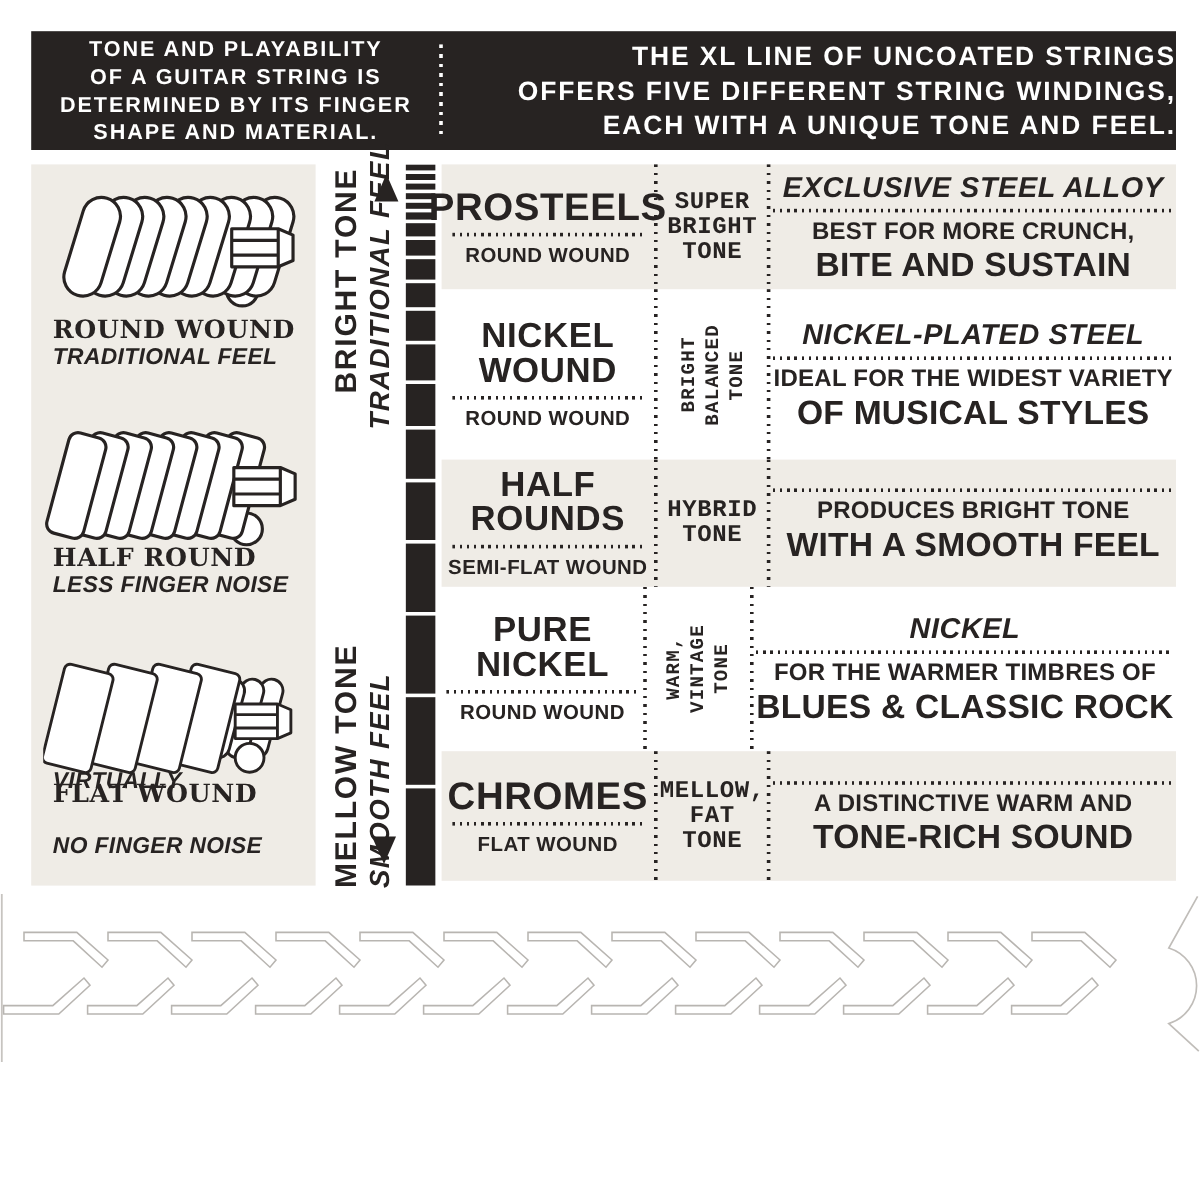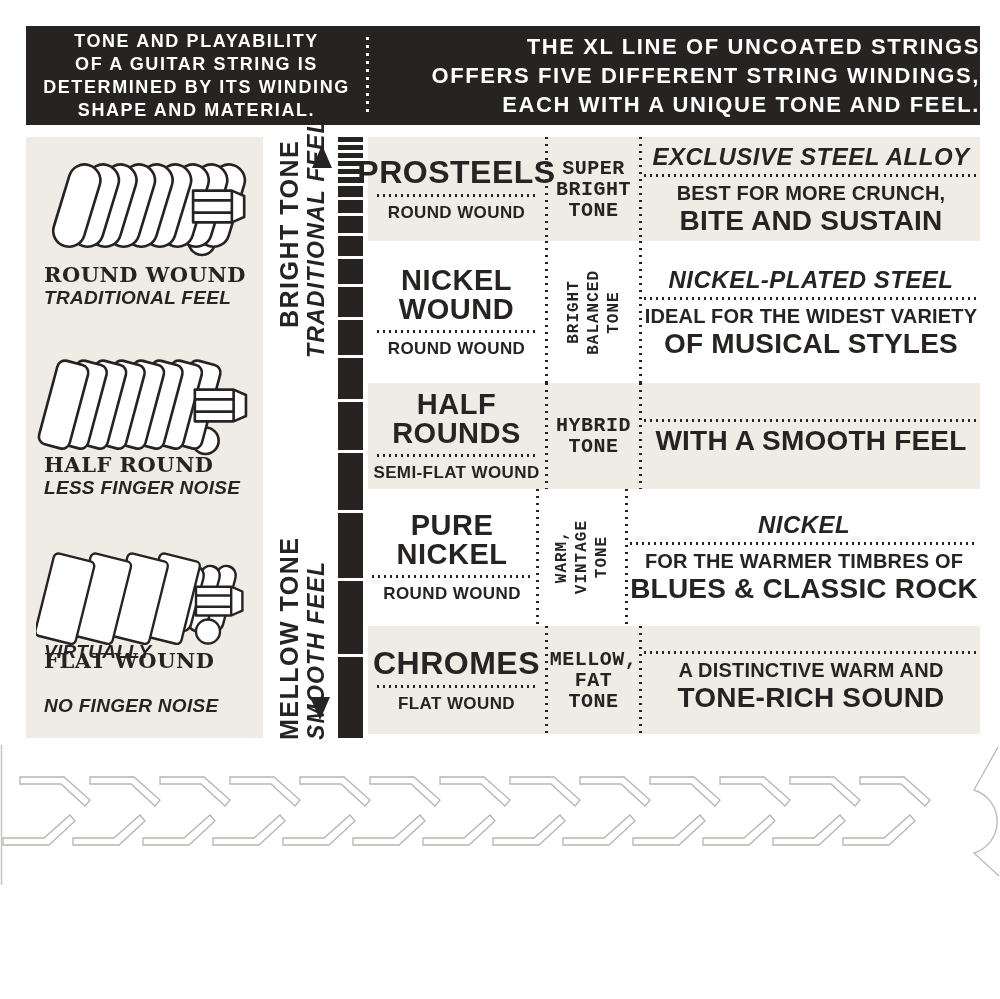--- a/index.html
+++ b/index.html
@@ -91,21 +91,21 @@
   
   .diecut{left:0;top:745px;width:1000px;height:140px;}
 </style>
 </head>
 <body>
 
 <div class="abs header">
   <div class="h-left">
     <div>TONE AND PLAYABILITY</div>
     <div>OF A GUITAR STRING IS</div>
-    <div>DETERMINED BY ITS WINDING</div>
+    <div>DETERMINED BY ITS FINGER</div>
     <div>SHAPE AND MATERIAL.</div>
   </div>
   <div class="h-divider"></div>
   <div class="h-right">
     <div>THE XL LINE OF UNCOATED STRINGS</div>
     <div>OFFERS FIVE DIFFERENT STRING WINDINGS,</div>
     <div>EACH WITH A UNIQUE TONE AND FEEL.</div>
   </div>
 </div>
 
@@ -282,20 +282,21 @@
     <div class="cell-tone">
       <div class="dots-v" style="left:0;"></div>
       <div class="dots-v" style="right:0;"></div>
       <div class="tone-lines">
         <span>HYBRID</span>
         <span>TONE</span>
       </div>
     </div>
     <div class="cell-desc">
       <div class="dots-h mat-dots"></div>
+      <div class="d1">PRODUCES BRIGHT TONE</div>
       <div class="d2">WITH A SMOOTH FEEL</div>
     </div>
   </div>
 
   <div class="prow" style="top:489px;height:137px;">
     <div class="cell-name">
       <div class="name-two">
         <div>PURE</div>
         <div>NICKEL</div>
       </div>

